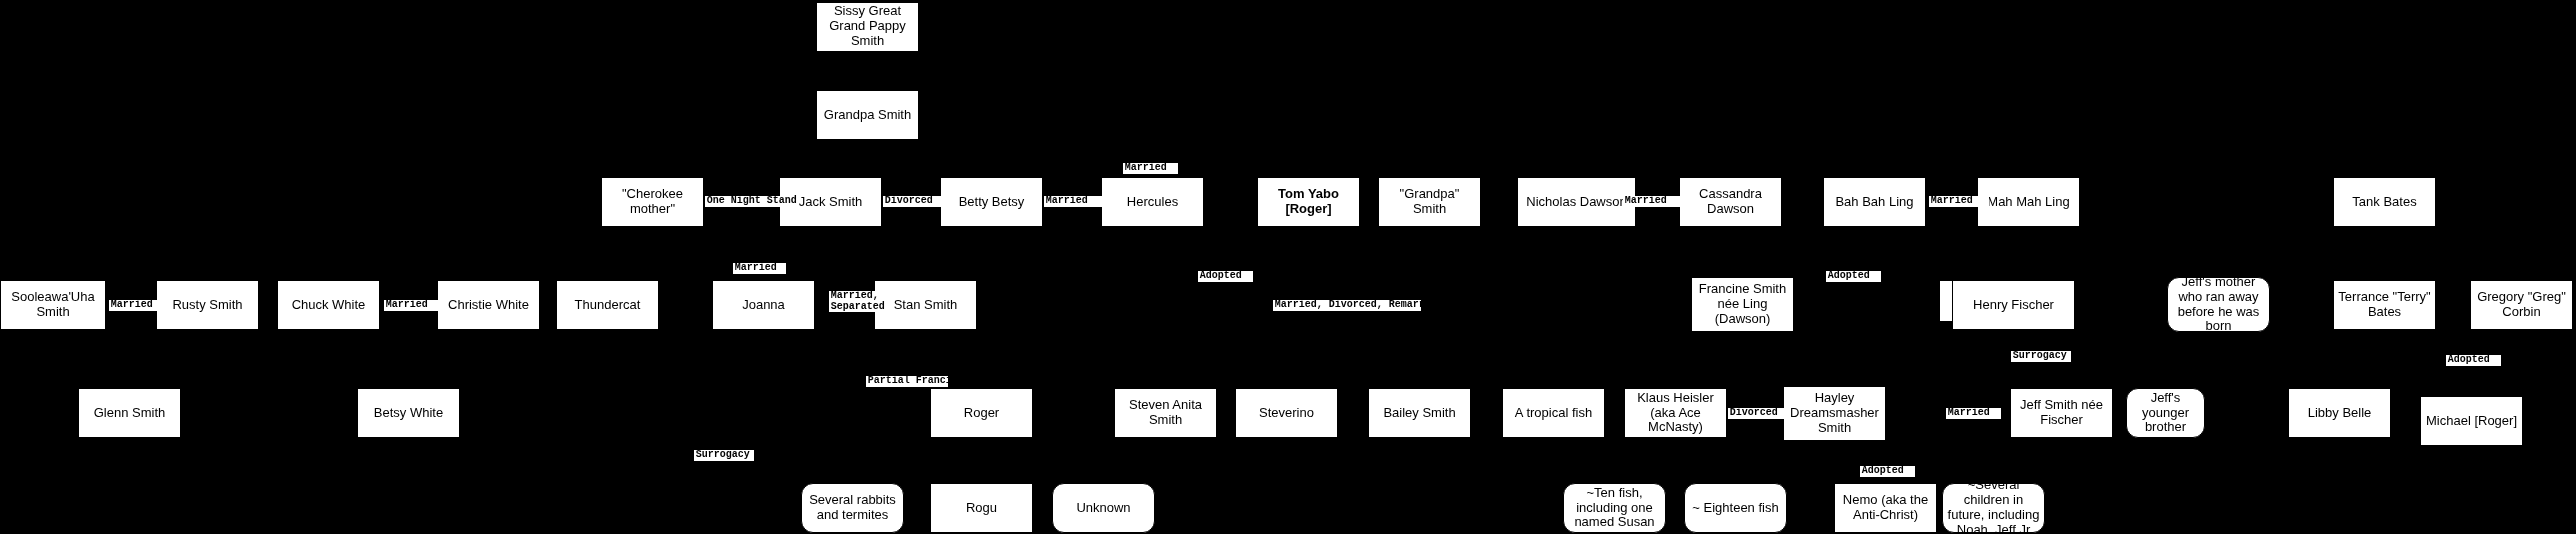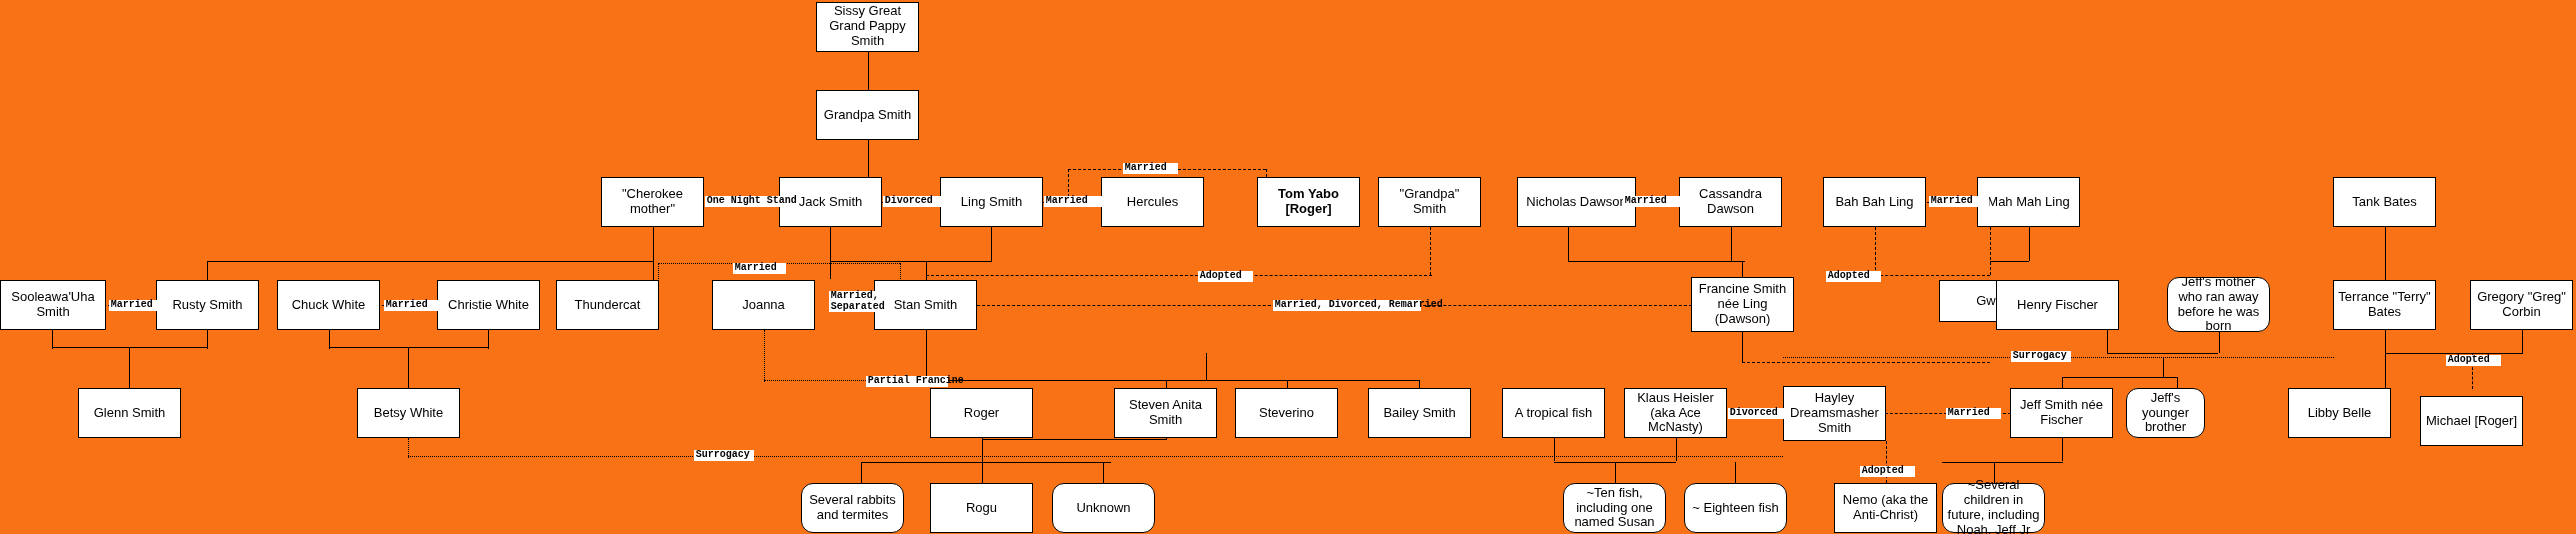--- a/index.html
+++ b/index.html
@@ -1,17 +1,17 @@
 <!DOCTYPE html>
 <html style="font-size:13.8px"><head>
 <meta charset="utf-8">
 <style>
   html,body{margin:0;padding:0;background:#ffffff;}
   body{font-family:"Liberation Sans", sans-serif;color:#000;}
-  #canvas{position:relative;width:2576px;height:535px;background:#f97316;overflow:hidden;}
+  #canvas{position:relative;width:2576px;height:535px;background:#000000;overflow:hidden;}
   .node{
     position:absolute;
     border:1.4px solid #000;
     background:#fff;
     box-sizing:border-box;
     display:flex;
     align-items:center;
     justify-content:center;
     text-align:center;
     line-height:1.15;
@@ -146,21 +146,21 @@
       <div class="node" style="left: 816px; top: 90px; width: 103px; height: 50px;">
         <span>Grandpa Smith</span>
       </div>
       <div class="node" style="left: 601px; top: 177px; width: 103px; height: 50px;">
         <span>"Cherokee mother"</span>
       </div>
       <div class="node" style="left: 779px; top: 177px; width: 103px; height: 50px;">
         <span>Jack Smith</span>
       </div>
       <div class="node" style="left: 940px; top: 177px; width: 103px; height: 50px;">
-        <span>Ling Smith</span>
+        <span>Betty Betsy</span>
       </div>
       <div class="node" style="left: 1101px; top: 177px; width: 103px; height: 50px;">
         <span>Hercules</span>
       </div>
       <div class="node" style="left: 1257px; top: 177px; width: 103px; height: 50px; font-weight: bold;">
         <span>Tom Yabo [Roger]</span>
       </div>
       <div class="node" style="left: 1378px; top: 177px; width: 103px; height: 50px;">
         <span>"Grandpa" Smith</span>
       </div>
@@ -199,21 +199,21 @@
       </div>
       <div class="node" style="left: 874px; top: 280px; width: 103px; height: 50px;">
         <span>Stan Smith</span>
       </div>
       <div class="node" style="left: 1691px; top: 277px; width: 103px; height: 55px;">
         <span>Francine Smith née Ling (Dawson)</span>
       </div>
       <div class="node" style="left: 1939px; top: 280px; width: 103px; height: 42px; justify-content: flex-end;">
         <span>Gwen Ling</span>
       </div>
-      <div class="node" style="left: 1996px; top: 280px; width: 123px; height: 50px;">
+      <div class="node" style="left: 1952px; top: 280px; width: 123px; height: 50px;">
         <span>Henry Fischer</span>
       </div>
       <div class="node rounded" style="left: 2167px; top: 277px; width: 103px; height: 55px;">
         <span>Jeff's mother who ran away before he was born</span>
       </div>
       <div class="node" style="left: 2333px; top: 280px; width: 103px; height: 50px;">
         <span>Terrance "Terry" Bates</span>
       </div>
       <div class="node" style="left: 2470px; top: 280px; width: 103px; height: 50px;">
         <span>Gregory "Greg" Corbin</span>

